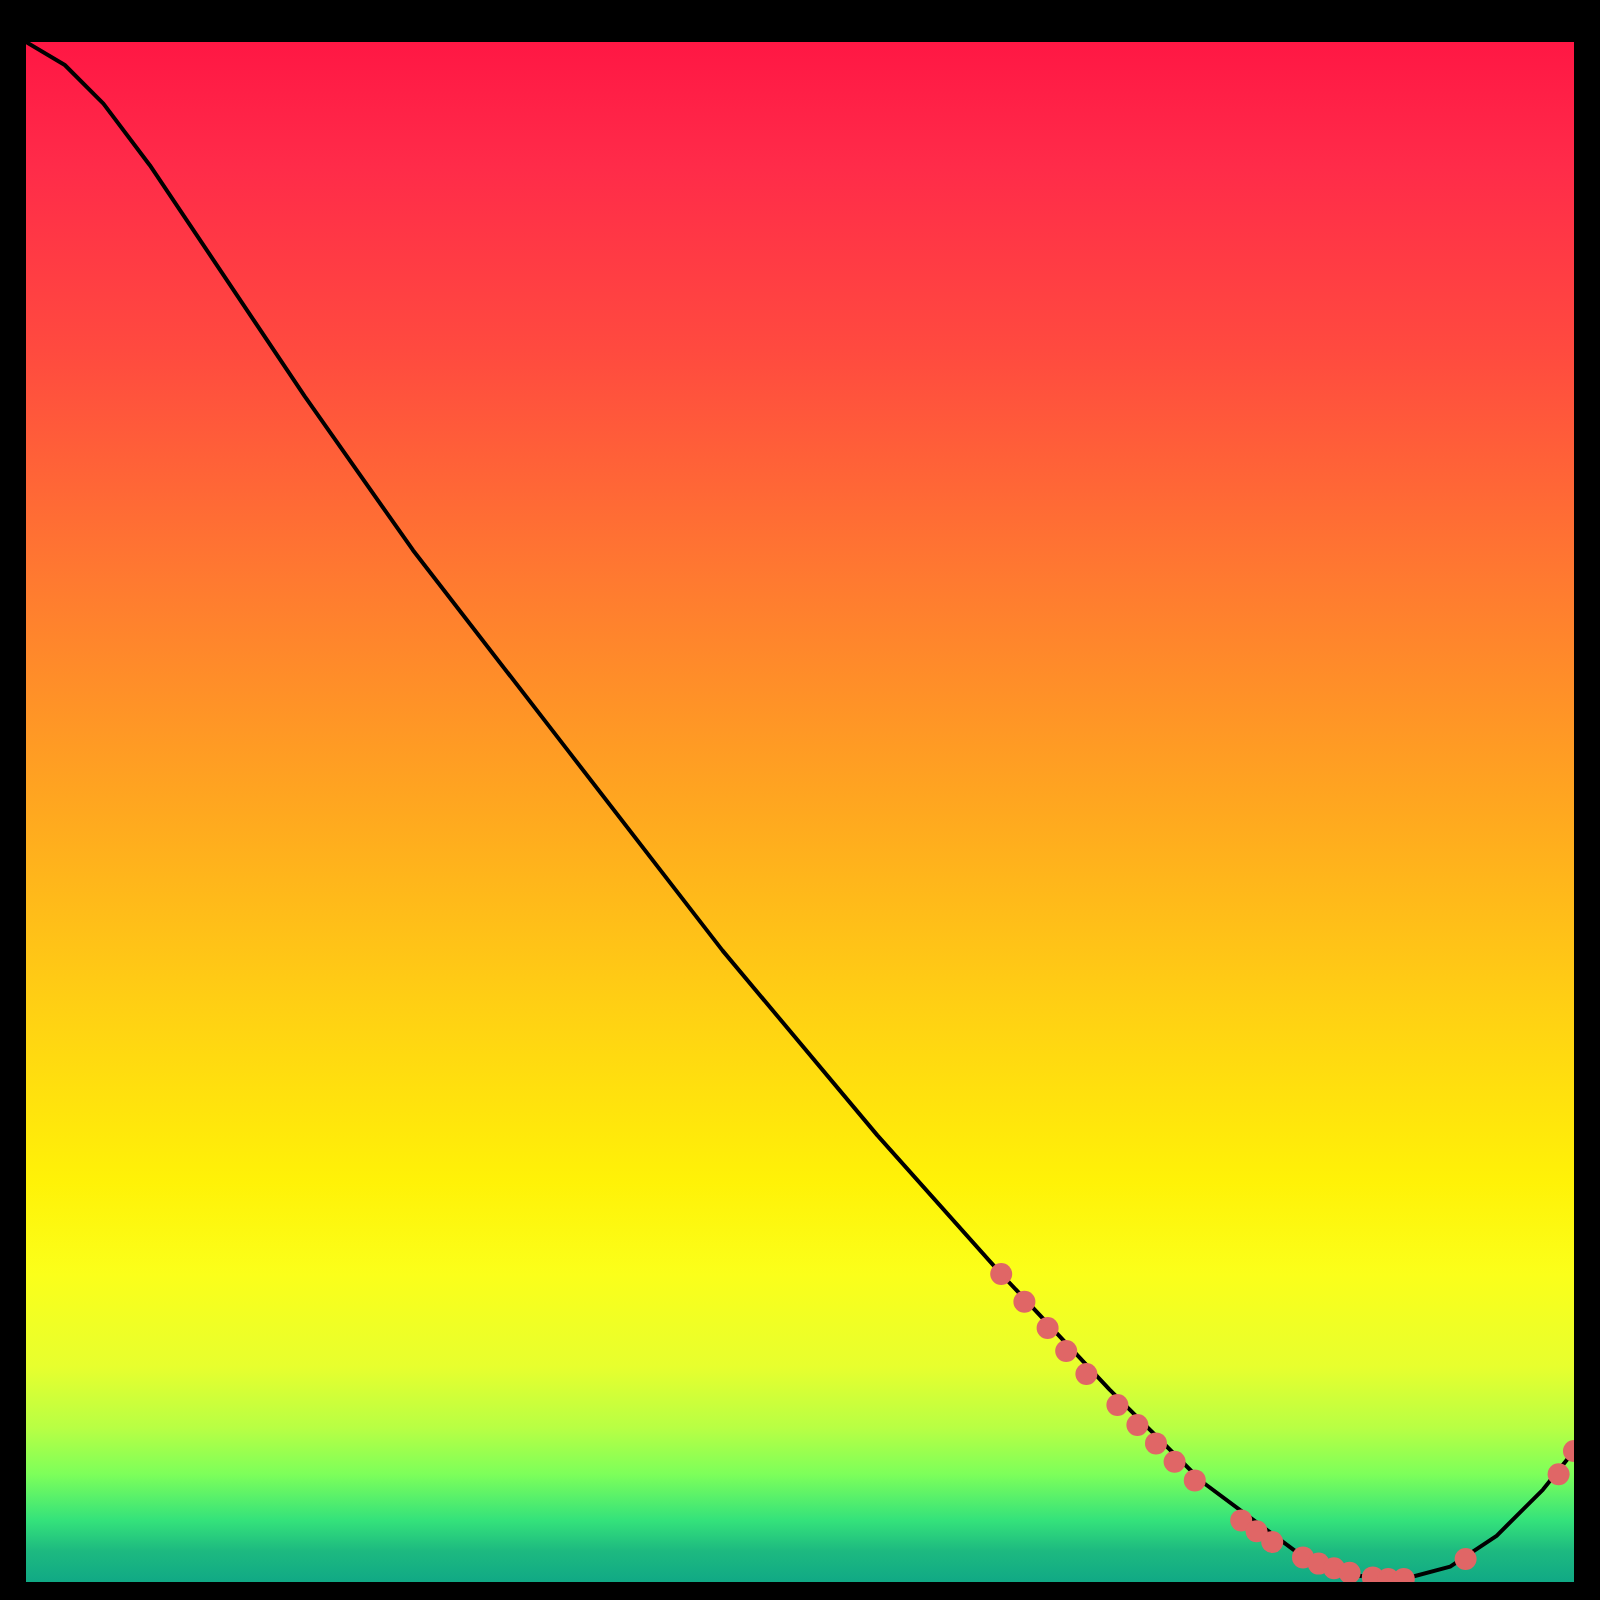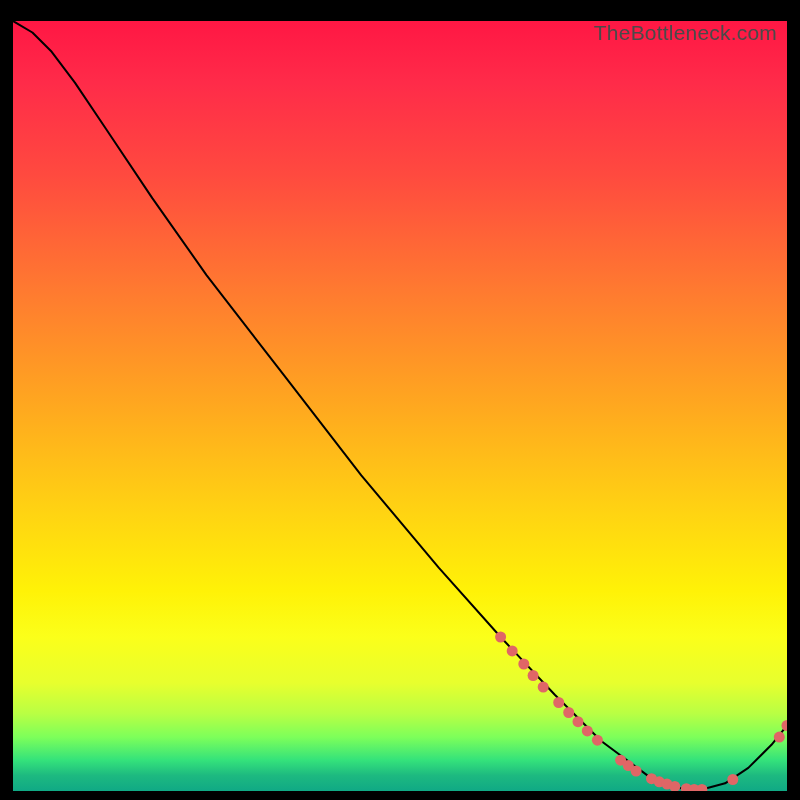--- a/index.html
+++ b/index.html
@@ -71,21 +71,20 @@
   .marker {
     fill: #e06666; 
     stroke: none;
   }
 </style>
 </head>
 <body>
 
 <div class="stage">
   <div class="plot-area">
-    <div class="credit">TheBottleneck.com</div>
     <svg class="curve" viewBox="0 0 774 770" preserveAspectRatio="none">
       <path id="curve-path" class="curve-path" d="M0.0 0.0 L19.4 11.5 L38.7 30.8 L61.9 61.6 L92.9 107.8 L139.3 177.1 L193.5 254.1 L270.9 354.2 L348.3 454.3 L425.7 546.7 L487.6 616.0 L541.8 673.8 L588.2 720.0 L634.7 754.6 L665.6 766.9 L688.9 768.5 L712.1 762.3 L735.3 746.9 L758.5 723.8 L774.0 704.5" stroke="#000000"></path>
       <g id="markers-group">
           <circle cx="487.6" cy="616.0" r="5.5" class="marker" fill="#e06666"></circle>
           <circle cx="499.2" cy="629.9" r="5.5" class="marker" fill="#e06666"></circle>
           <circle cx="510.8" cy="643.0" r="5.5" class="marker" fill="#e06666"></circle>
           <circle cx="520.1" cy="654.5" r="5.5" class="marker" fill="#e06666"></circle>
           <circle cx="530.2" cy="666.0" r="5.5" class="marker" fill="#e06666"></circle>
           <circle cx="545.7" cy="681.5" r="5.5" class="marker" fill="#e06666"></circle>
           <circle cx="555.7" cy="691.5" r="5.5" class="marker" fill="#e06666"></circle>

